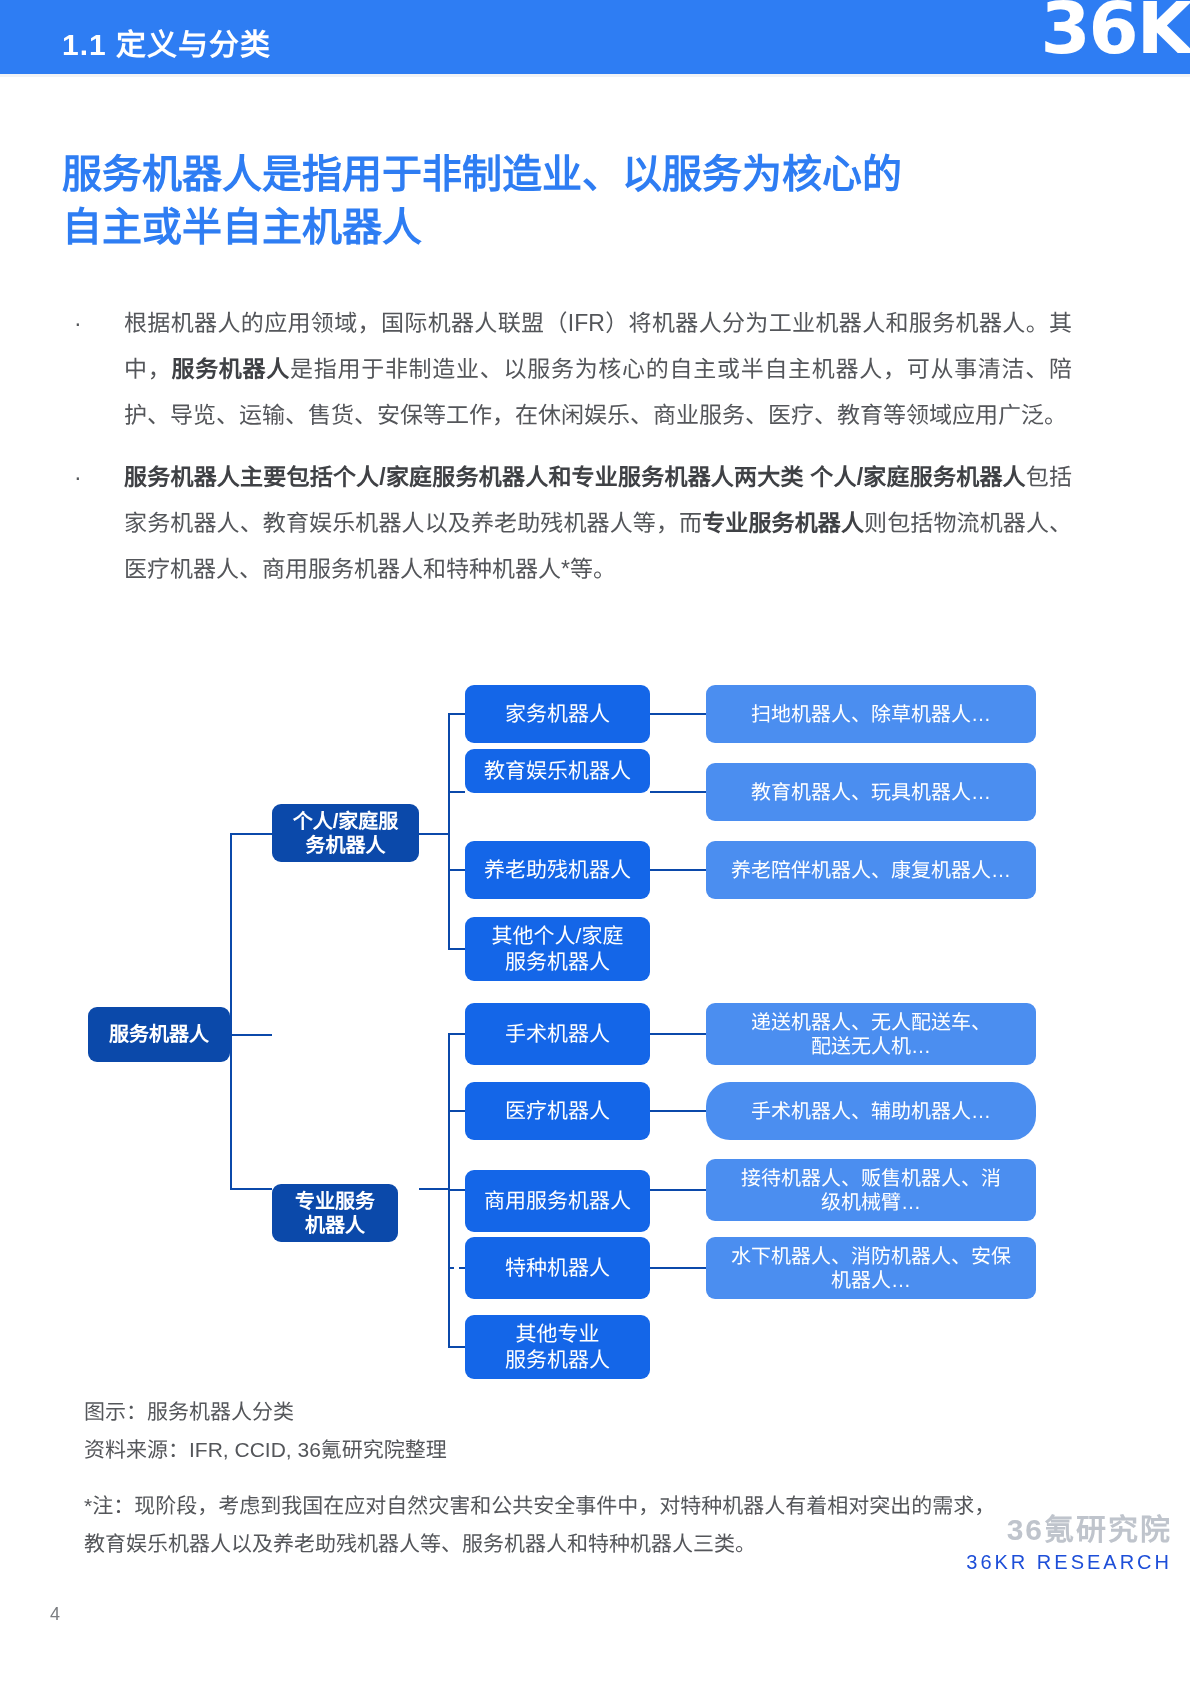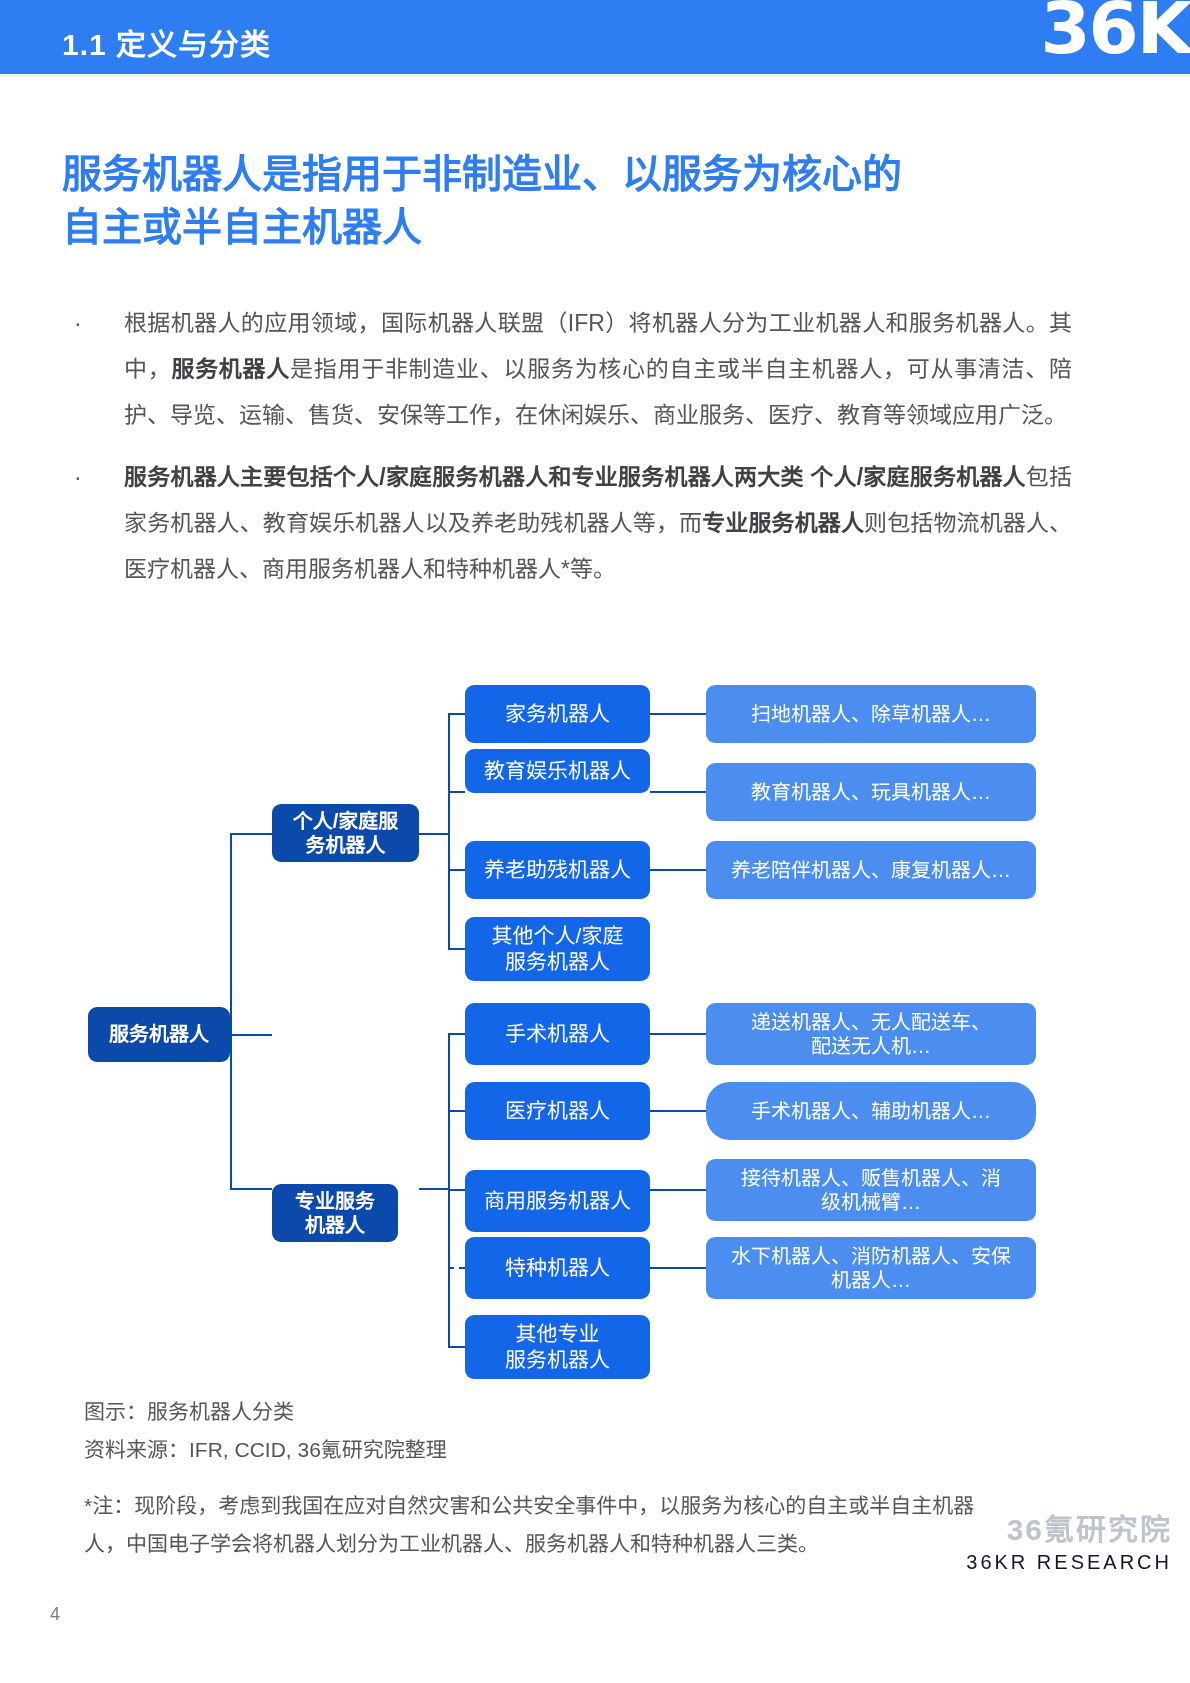--- a/index.html
+++ b/index.html
@@ -85,21 +85,21 @@
   }
   .pagenum {
     position: absolute; left: 50px; top: 1604px;
     color: #7b7d81; font-size: 18px;
   }
   .watermark {
     position: absolute; right: 18px; top: 1505px;
     text-align: right; color: #c9ccd2; pointer-events: none;
   }
   .watermark .wm-cn { font-size: 30px; font-weight: bold; letter-spacing: 2px; color:#bfc4cc; }
-  .watermark .wm-en { font-size: 20px; letter-spacing: 3px; color:#0f172a; margin-top: 2px; }
+  .watermark .wm-en { font-size: 20px; letter-spacing: 3px; color:#1d4ed8; margin-top: 2px; }
 </style>
 </head>
 <body>
 
 <div class="page">
 
   <div class="header">
     <div class="header-title">1.1 定义与分类</div>
     <div class="logo">36Kr</div>
   </div>
@@ -165,21 +165,21 @@
       <div class="node leaf" style="left: 706px; top: 575px; width: 330px; height: 62px;">水下机器人、消防机器人、安保<br>机器人…</div>
       <div class="ln h" style="left: 650px; top: 605px; width: 56px;"></div>
       <div class="node mid" style="left: 465px; top: 653px; width: 185px; height: 64px;">其他专业<br>服务机器人</div>
       <div class="ln h" style="left: 448px; top: 684px; width: 17px;"></div>
     </div>
 
   <div class="captions">
     <div class="cap">图示：服务机器人分类</div>
     <div class="cap">资料来源：IFR, CCID, 36氪研究院整理</div>
   </div>
-  <div class="note">*注：现阶段，考虑到我国在应对自然灾害和公共安全事件中，以服务为核心的自主或半自主机器人，中国电子学会将机器人划分为工业机器人、服务机器人和特种机器人三类。</div>
+  <div class="note">*注：现阶段，考虑到我国在应对自然灾害和公共安全事件中，对特种机器人有着相对突出的需求，教育娱乐机器人以及养老助残机器人等、服务机器人和特种机器人三类。</div>
 
   <div class="pagenum">4</div>
 
   <div class="watermark">
     <div class="wm-cn">36氪研究院</div>
     <div class="wm-en">36KR RESEARCH</div>
   </div>
 
 </div>
 

